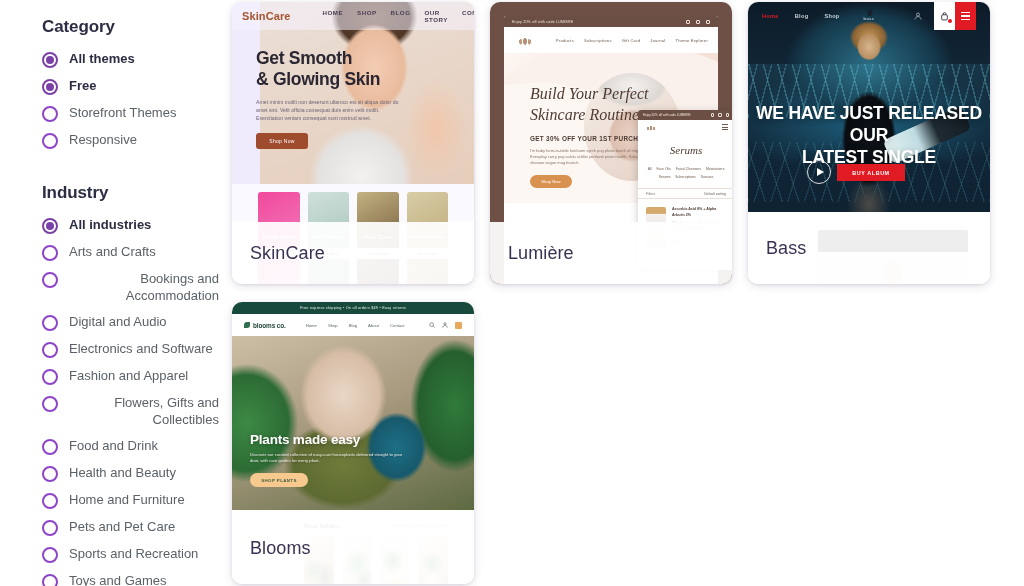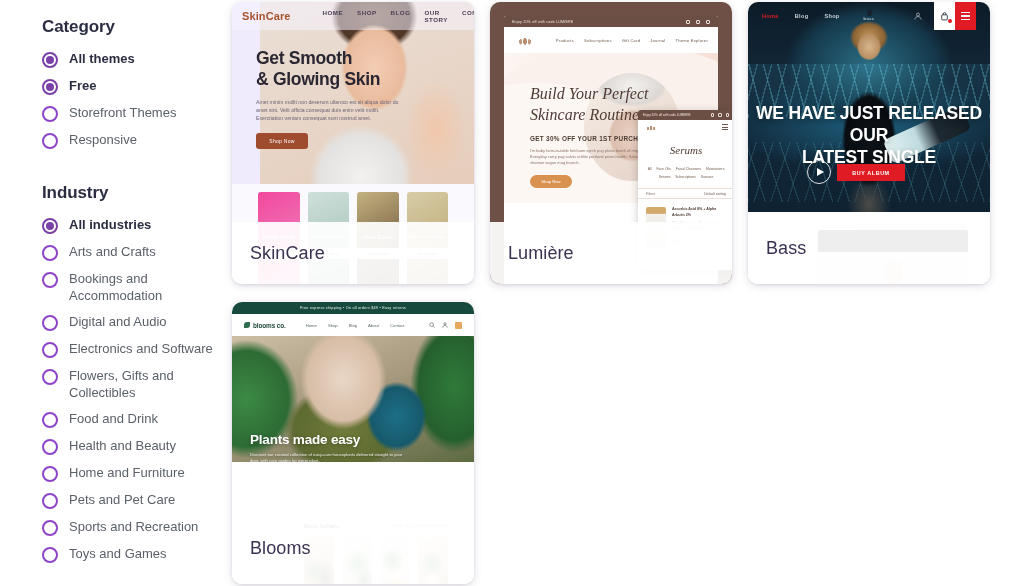--- a/index.html
+++ b/index.html
@@ -16,21 +16,21 @@
   .filter-group { }
   .filter-title {
     font-size: 17px; font-weight: bold; color: #2b2d42;
     letter-spacing: -0.1px;
   }
   #cat-title { padding-top: 5px; }
   #ind-title { padding-top: 24px; }
   .opt-list { margin-top: 14px; }
   .opt {
     display: flex; align-items: flex-start; gap: 11px;
-    margin-bottom: 10px; cursor: pointer;
+    margin-bottom: 10px; cursor: pointer; text-align: right;
   }
   .radio {
     flex: 0 0 auto; width: 16px; height: 16px; border-radius: 50%;
     border: 2px solid #8e44c8; background: #fff; margin-top: 1px;
     display: flex; align-items: center; justify-content: center;
   }
   .radio.on { border-color: #7b3fa8; }
   .radio.on::after {
     content: ""; width: 8px; height: 8px; border-radius: 50%;
     background: #7b3fa8;
@@ -258,21 +258,21 @@
   .bl-ann{height:12px;background:#17493c;display:flex;align-items:center;justify-content:center;}
   .bl-ann span{font-size:3.8px;color:#e4efe9;letter-spacing:.2px;}
   .bl-nav{height:22px;background:#fff;display:flex;align-items:center;padding:0 12px;}
   .bl-logo{display:flex;align-items:center;gap:3px;}
   .bl-logo .leaf{width:6px;height:6px;border-radius:50% 0 50% 0;background:#2f6e4f;}
   .bl-logo .nm{font-size:6.4px;font-weight:bold;color:#1e4735;letter-spacing:-.1px;}
   .bl-links{margin-left:20px;display:flex;gap:11px;}
   .bl-links span{font-size:4.2px;color:#5d6b63;}
   .bl-icons{margin-left:auto;display:flex;gap:7px;align-items:center;}
   .bl-bag{width:7px;height:7px;border-radius:1px;background:#e8a85e;position:relative;}
-  .bl-hero{position:relative;height:126px;overflow:hidden;
+  .bl-hero{position:relative;height:174px;overflow:hidden;
     background:
       radial-gradient(ellipse 60px 70px at 46% 34%, #e9d7c6 0%, #d7bda6 60%, rgba(215,189,166,0) 72%),
       radial-gradient(ellipse 40px 46px at 68% 64%, #1d6f86 0%, #17596c 64%, rgba(23,89,108,0) 76%),
       radial-gradient(ellipse 80px 60px at 46% 74%, #6f7b3a 0%, #5d6a31 62%, rgba(93,106,49,0) 74%),
       radial-gradient(ellipse 60px 90px at 92% 40%, #2f7a3a 0%, #255f2e 60%, rgba(37,95,46,0) 74%),
       radial-gradient(ellipse 70px 80px at 6% 50%, #3c8a44 0%, #2d6b34 60%, rgba(45,107,52,0) 74%),
       linear-gradient(160deg,#cdbfa6 0%,#a89a7f 45%,#5d6a42 100%);}
   .bl-copy{position:absolute;left:18px;top:96px;z-index:4;}
   .bl-h1{font-size:13.5px;font-weight:bold;color:#fff;letter-spacing:-.2px;text-shadow:0 1px 4px rgba(0,0,0,.35);}
   .bl-p{margin-top:5px;font-size:4.2px;line-height:6.2px;color:#f0efe9;width:160px;text-shadow:0 1px 2px rgba(0,0,0,.3);}
@@ -350,20 +350,24 @@
         <div class="opt">
           <span class="radio"></span>
           <span class="opt-label">Digital and Audio</span>
         </div>
         <div class="opt">
           <span class="radio"></span>
           <span class="opt-label">Electronics and Software</span>
         </div>
         <div class="opt">
           <span class="radio"></span>
+          <span class="opt-label">Fashion and Apparel</span>
+        </div>
+        <div class="opt">
+          <span class="radio"></span>
           <span class="opt-label">Flowers, Gifts and Collectibles</span>
         </div>
         <div class="opt">
           <span class="radio"></span>
           <span class="opt-label">Food and Drink</span>
         </div>
         <div class="opt">
           <span class="radio"></span>
           <span class="opt-label">Health and Beauty</span>
         </div>

